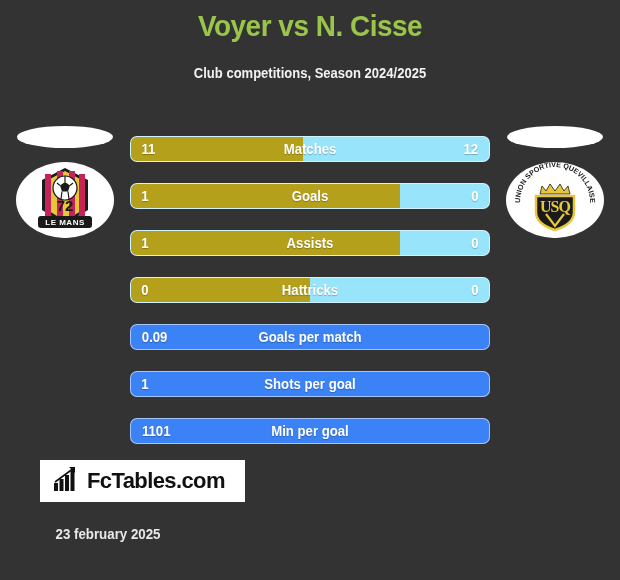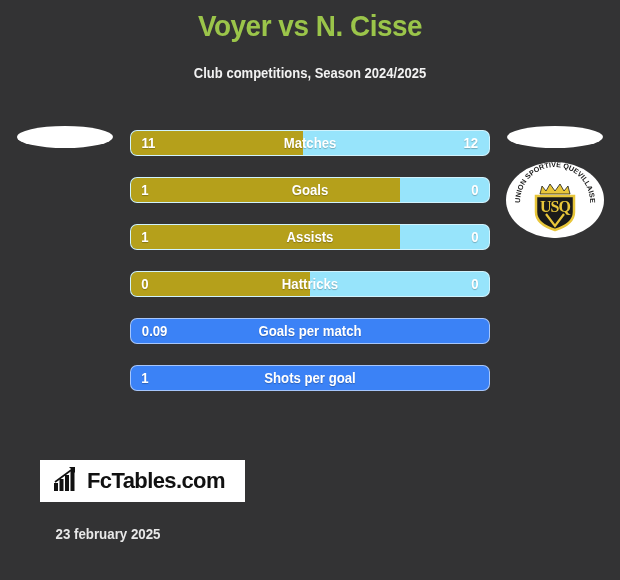--- a/index.html
+++ b/index.html
@@ -76,21 +76,21 @@
     background: #FFFFFF;
     border-radius: 50%;
     overflow: hidden;
   }
   .logo-circle svg { display: block; }
 
   
   .bars {
     position: absolute;
     left: 130px;
-    top: 10px;
+    top: 16px;
     width: 360px;
   }
   .bar-row {
     position: relative;
     height: 26px;
     margin-bottom: 21px;
     border-radius: 7px;
     overflow: hidden;
     background: #97E4FB;
     border: 1px solid rgba(255,255,255,0.55);
@@ -168,20 +168,42 @@
 
 <div class="header">
   <div class="title">Voyer vs N. Cisse</div>
   <div class="subtitle">Club competitions, Season 2024/2025</div>
 </div>
 
 <div class="compare">
 
   <div class="logo-col left">
     <div class="ellipse"></div>
+    <div class="logo-circle">
+      <svg width="98" height="76" viewBox="0 0 98 76" xmlns="http://www.w3.org/2000/svg">
+        <circle cx="49" cy="38" r="38" fill="#FFFFFF"></circle>
+
+        <polygon points="49,6 72,18 72,48 49,62 26,48 26,18" fill="#1A1A1A"></polygon>
+        <polygon points="49,9 69,19.5 69,46.5 49,59 29,46.5 29,19.5" fill="#E8C63A"></polygon>
+
+        <rect x="29" y="12" width="6" height="46" fill="#C4245A"></rect>
+        <rect x="41" y="9" width="6" height="50" fill="#C4245A"></rect>
+        <rect x="53" y="9" width="6" height="50" fill="#C4245A"></rect>
+        <rect x="63" y="12" width="6" height="46" fill="#C4245A"></rect>
+
+        <circle cx="49" cy="26" r="12" fill="#FFFFFF" stroke="#1A1A1A" stroke-width="1.2"></circle>
+        <polygon points="49,20 54,23.5 52,29.5 46,29.5 44,23.5" fill="#1A1A1A"></polygon>
+        <path d="M49,14 L49,20 M41,21 L44,23.5 M57,21 L54,23.5 M45,37 L46,29.5 M53,37 L52,29.5" stroke="#1A1A1A" stroke-width="1.2" fill="none"></path>
+
+        <text x="49" y="49" font-family="Liberation Sans, sans-serif" font-size="15" font-weight="bold" fill="#1A1A1A" text-anchor="middle">72</text>
+
+        <rect x="22" y="54" width="54" height="12" rx="3" fill="#1A1A1A"></rect>
+        <text x="49" y="63" font-family="Liberation Sans, sans-serif" font-size="8" font-weight="bold" fill="#FFFFFF" text-anchor="middle" letter-spacing="0.5">LE MANS</text>
+      </svg>
+    </div>
   </div>
 
   <div class="bars">
 
     <div class="bar-row">
       <div class="bar-fill" style="width:48%"></div>
       <span class="bar-val home">11</span>
       <span class="bar-label">Matches</span>
       <span class="bar-val away">12</span>
     </div>
@@ -210,20 +232,24 @@
     <div class="bar-row single">
       <span class="bar-val home">0.09</span>
       <span class="bar-label">Goals per match</span>
     </div>
 
     <div class="bar-row single">
       <span class="bar-val home">1</span>
       <span class="bar-label">Shots per goal</span>
     </div>
 
+    <div class="bar-row single">
+      <span class="bar-val home">1101</span>
+      <span class="bar-label">Min per goal</span>
+    </div>
 
   </div>
 
   <div class="logo-col right">
     <div class="ellipse"></div>
     <div class="logo-circle">
       <svg width="98" height="76" viewBox="0 0 98 76" xmlns="http://www.w3.org/2000/svg">
         <circle cx="49" cy="38" r="38" fill="#FFFFFF"></circle>
         <defs>
           <path id="arcTop" d="M 14,40 A 35,35 0 0 1 84,40"></path>

